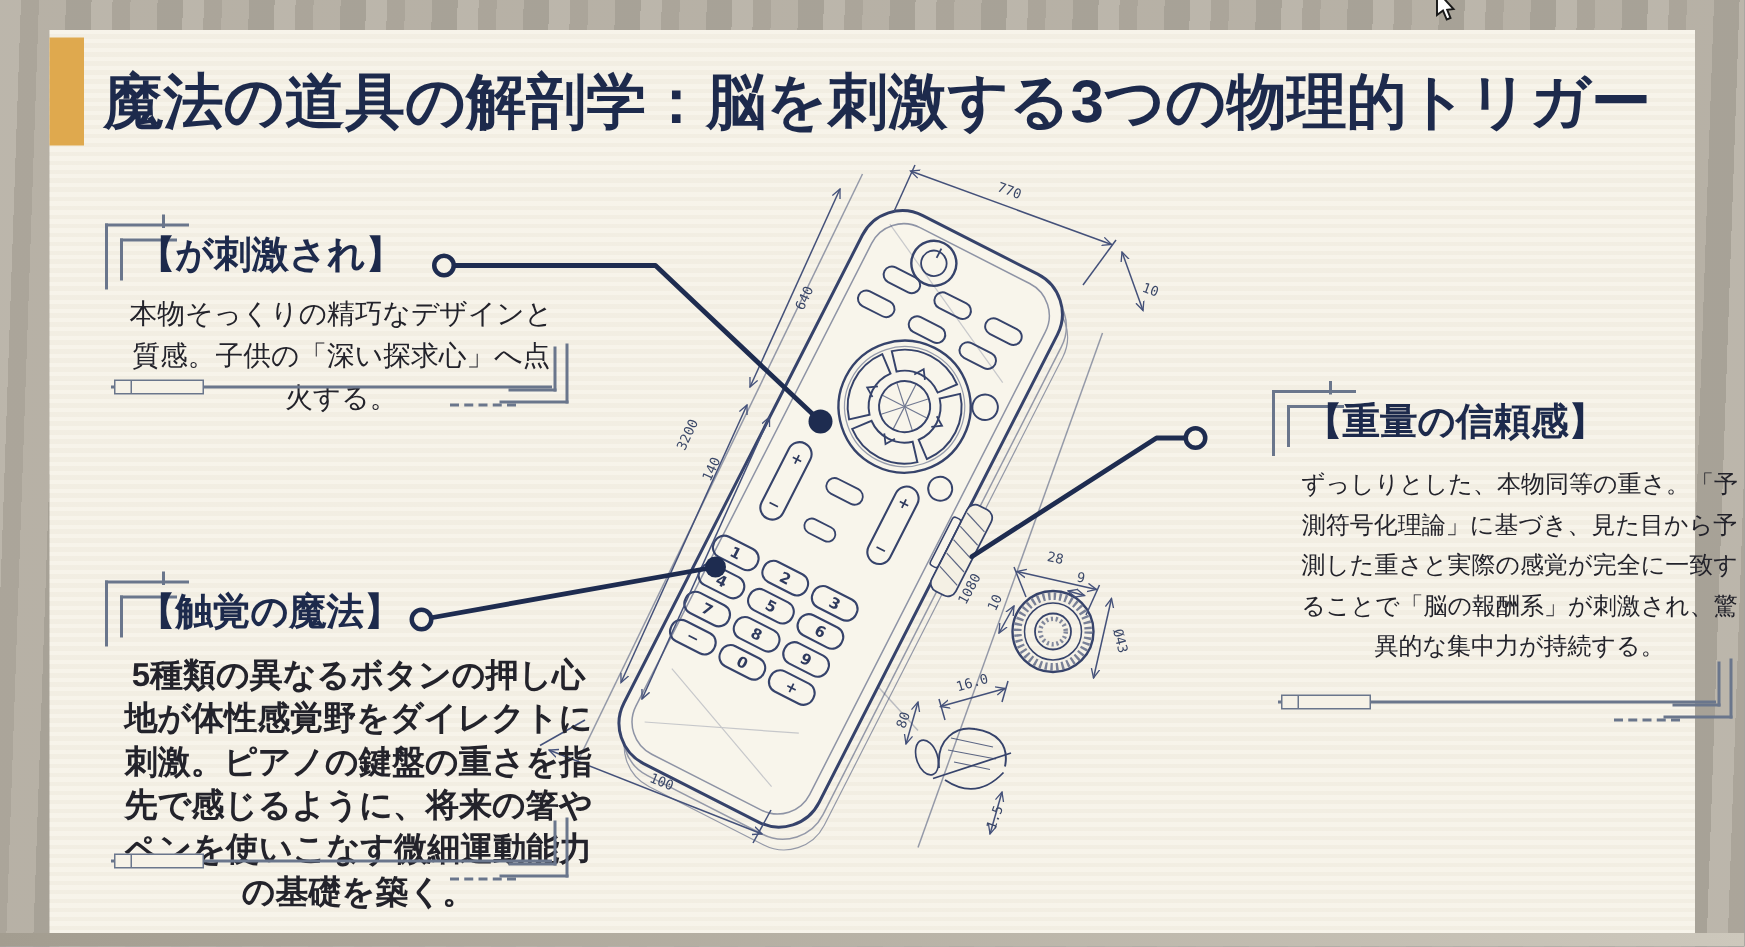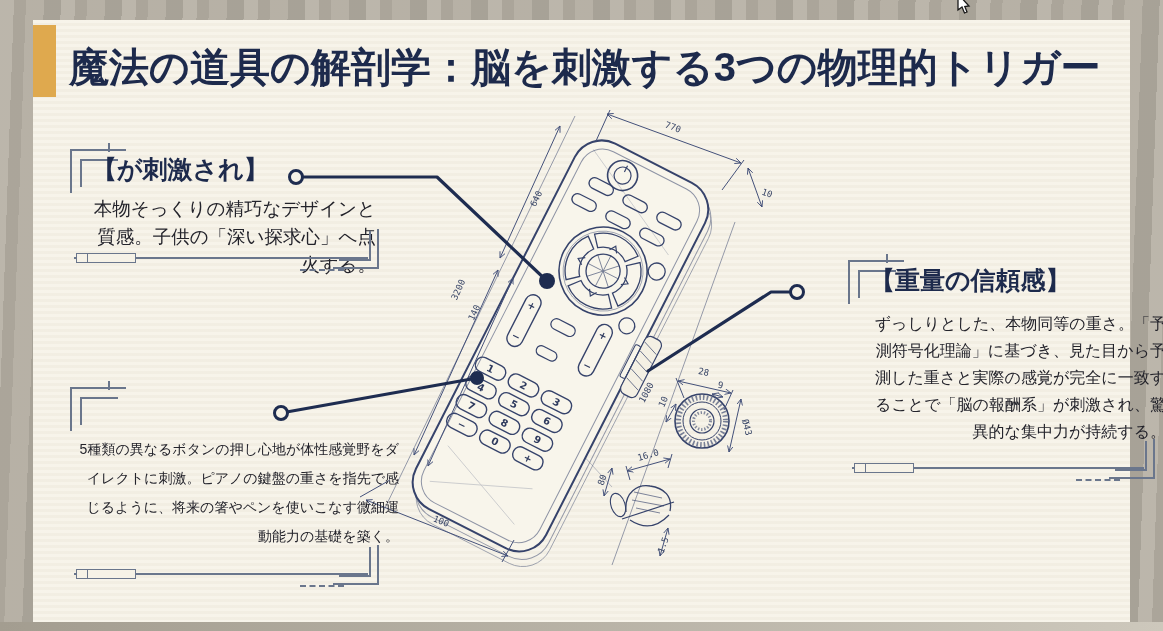--- a/index.html
+++ b/index.html
@@ -26,26 +26,26 @@
   .gold-bar{position:absolute;left:33px;top:25px;width:23px;height:72px;background:#dfa94e;}
   .slide-title{
     position:absolute;left:69px;top:40px;width:1010px;
     font-size:40px;font-weight:700;color:#1d2a4c;white-space:nowrap;letter-spacing:0;
   }
   .callout{position:absolute;color:#26262e;}
   .callout .heading{
     position:absolute;left:22px;top:6px;font-size:25px;font-weight:700;color:#1d2a4c;white-space:nowrap;
   }
   .callout .body{
-    position:absolute;left:9px;font-size:18.5px;line-height:28px;color:#23232b;text-align:right;
+    position:absolute;left:9px;font-size:18.5px;line-height:28px;color:#23232b;text-align:center;
   }
   #callout-visual{left:70px;top:147px;width:302px;height:112px;}
   #callout-visual .body{top:48px;width:297px;}
   #callout-tactile{left:70px;top:385px;width:302px;height:190px;}
-  #callout-tactile .body{top:50px;width:320px;font-size:14px;line-height:29px;}
+  #callout-tactile .body{top:50px;width:320px;font-size:22px;line-height:29px;font-weight:bold;}
   #callout-weight{left:848px;top:258px;width:300px;height:211px;}
   #callout-weight .body{top:52px;left:12px;width:306px;font-size:16px;line-height:27px;}
   
   .d{position:absolute;border:0 solid #6a768c;}
   .tl-a{left:0;top:2px;width:54px;height:42px;border-left-width:2px;border-top-width:2px;}
   .tl-b{left:10px;top:12px;width:36px;height:26px;border-left-width:2px;border-top-width:2px;}
   .tl-tick{left:38px;top:-4px;width:2px;height:9px;background:#6a768c;}
   .bot-line{left:4px;bottom:0;right:4px;height:0;border-top-width:2px;}
   .tab{left:6px;bottom:-4px;width:58px;height:8px;border-width:1.5px;background:#f6f2e7;}
   .tab-split{position:absolute;left:10px;top:0;bottom:0;width:0;border-left:1.5px solid #6a768c;}
@@ -297,20 +297,21 @@
       </div>
     <div class="d br-a"></div>
     <div class="d br-b"></div>
     <div class="d dashdot"></div>
   </div>
 
   <div class="callout" id="callout-tactile">
     <div class="d tl-a"></div>
     <div class="d tl-b"></div>
     <div class="d tl-tick"></div>
+    <div class="heading">【触覚の魔法】</div>
     <div class="body">5種類の異なるボタンの押し心地が体性感覚野をダイレクトに刺激。ピアノの鍵盤の重さを指先で感じるように、将来の箸やペンを使いこなす微細運動能力の基礎を築く。</div>
     <div class="d bot-line"></div>
     <div class="d tab">
         <div class="tab-split"></div>
       </div>
     <div class="d br-a"></div>
     <div class="d br-b"></div>
     <div class="d dashdot"></div>
   </div>
 

